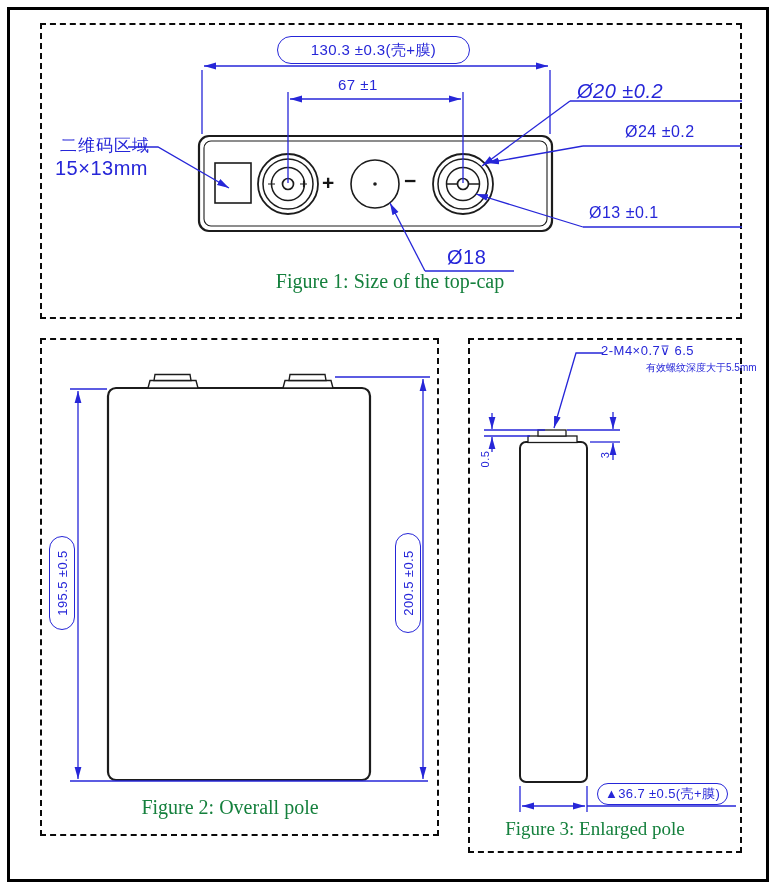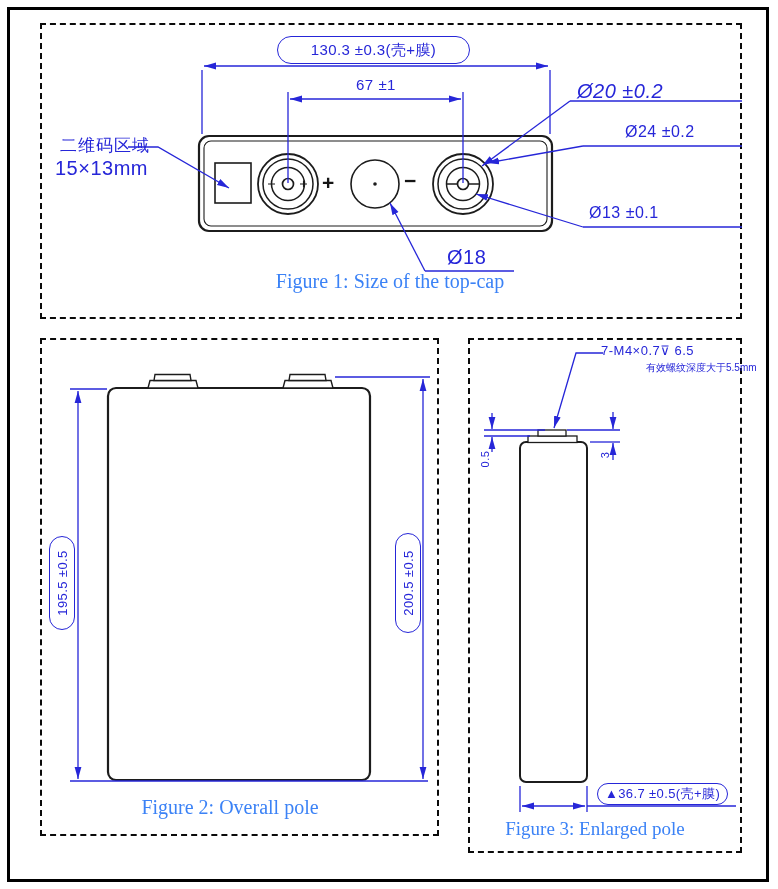--- a/index.html
+++ b/index.html
@@ -12,21 +12,21 @@
   #panel2{left:40px;top:338px;width:395px;height:494px;}
   #panel3{left:468px;top:338px;width:270px;height:511px;}
   svg.lines{position:absolute;left:0;top:0;pointer-events:none;}
   .dim{position:absolute;color:#2626d8;white-space:nowrap;font-size:15px;
        letter-spacing:.5px;line-height:1.1;}
   .stadium{position:absolute;border:1.4px solid #2626d8;border-radius:20px;
        color:#2626d8;background:#fff;display:flex;align-items:center;
        justify-content:center;white-space:nowrap;letter-spacing:.4px;}
   .rot{transform:rotate(-90deg);transform-origin:center center;}
   .mark{position:absolute;color:#151515;font-weight:bold;font-size:21px;line-height:1;}
-  .caption{position:absolute;color:#3b82f6;font-family:"Liberation Serif",serif;
+  .caption{position:absolute;color:#15803d;font-family:"Liberation Serif",serif;
        font-size:20px;text-align:center;white-space:nowrap;}
 </style>
 </head>
 <body>
 
 <div class="frame"></div>
 <div class="panel" id="panel1"></div>
 <div class="panel" id="panel2"></div>
 <div class="panel" id="panel3"></div>
 
@@ -119,33 +119,33 @@
     <line x1="613" y1="460" x2="613" y2="443" marker-end="url(#arr)"></line>
 
     <line x1="520" y1="786" x2="520" y2="812"></line>
     <line x1="587" y1="786" x2="587" y2="812"></line>
     <line x1="522" y1="806" x2="585" y2="806" marker-start="url(#arr)" marker-end="url(#arr)"></line>
     <line x1="587" y1="806" x2="736" y2="806"></line>
   </g>
 </svg>
 
 <div class="stadium" style="left:277px;top:36px;width:191px;height:26px;font-size:15px;">130.3 ±0.3(壳+膜)</div>
-<div class="dim" style="left:338px;top:77px;width:76px;text-align:center;">67 ±1</div>
+<div class="dim" style="left:338px;top:77px;width:76px;">67 ±1</div>
 <div class="dim" style="left:577px;top:80px;font-size:20px;font-style:italic;">Ø20 ±0.2</div>
 <div class="dim" style="left:589px;top:123px;font-size:16px;margin-left:36px;">Ø24 ±0.2</div>
 <div class="dim" style="left:589px;top:204px;font-size:16px;">Ø13 ±0.1</div>
 <div class="dim" style="left:447px;top:246px;font-size:20px;">Ø18</div>
 <div class="dim" style="left:60px;top:137px;font-size:17px;letter-spacing:1px;">二维码区域</div>
 <div class="dim" style="left:55px;top:157px;font-size:20px;">15×13mm</div>
 <div class="mark" style="left:322px;top:172px;">+</div>
 <div class="mark" style="left:404px;top:170px;">−</div>
 <div class="caption" style="left:190px;top:270px;width:400px;">Figure 1: Size of the top-cap</div>
 
 <div class="stadium rot" style="left:15px;top:570px;width:92px;height:24px;font-size:13px;">195.5 ±0.5</div>
 <div class="stadium rot" style="left:358px;top:570px;width:98px;height:24px;font-size:13px;">200.5 ±0.5</div>
 <div class="caption" style="left:65px;top:796px;width:330px;">Figure 2: Overall pole</div>
 
-<div class="dim" style="left:601px;top:344px;font-size:13px;">7-M4×0.7⊽ 6.5</div>
+<div class="dim" style="left:601px;top:344px;font-size:13px;">2-M4×0.7⊽ 6.5</div>
 <div class="dim" style="left:601px;top:362px;font-size:10px;letter-spacing:0;margin-left:45px;">有效螺纹深度大于5.5mm</div>
 <div class="dim rot" style="left:471px;top:453px;width:28px;height:12px;font-size:11px;text-align:center;">0.5</div>
 <div class="dim rot" style="left:596px;top:449px;width:18px;height:12px;font-size:11px;text-align:center;">3</div>
 <div class="stadium" style="left:597px;top:783px;width:129px;height:20px;font-size:13px;">▲36.7 ±0.5(壳+膜)</div>
 <div class="caption" style="left:455px;top:818px;width:280px;font-size:19px;">Figure 3: Enlarged pole</div>
 
 </body></html>

